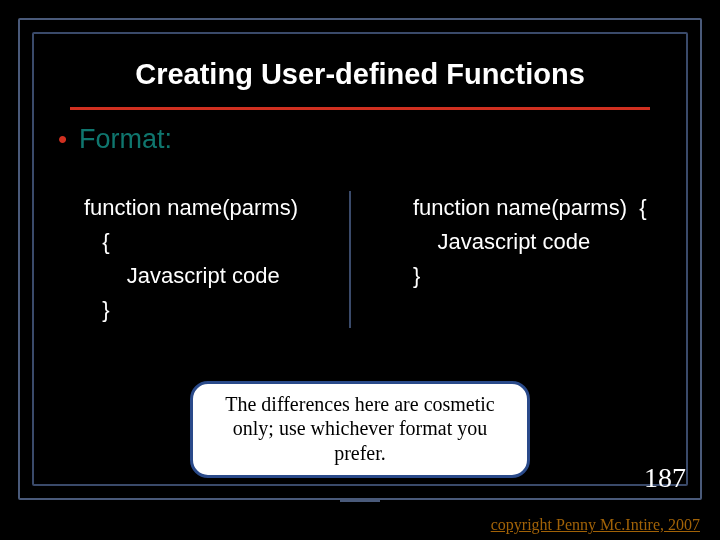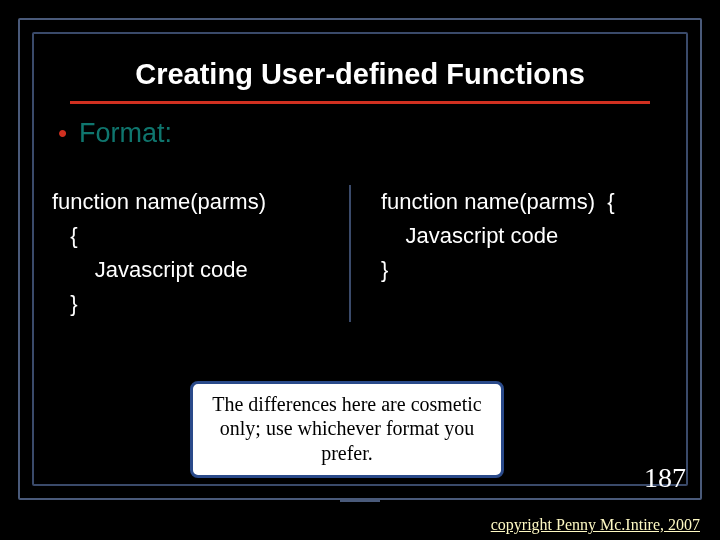--- a/index.html
+++ b/index.html
@@ -35,21 +35,21 @@
     left: 50px;
     right: 50px;
     bottom: 70px;
   }
   .title {
     color: #fff;
     font-size: 29px;
     font-weight: bold;
     text-align: center;
     border-bottom: 3px solid #d03020;
-    padding-bottom: 10px;
+    padding-bottom: 16px;
     margin: 0 20px 14px 20px;
   }
   .bullet-row {
     display: flex;
     align-items: flex-start;
     margin-left: 8px;
     margin-bottom: 36px;
   }
   .bullet {
     color: #d03020;
@@ -65,57 +65,58 @@
     display: flex;
     margin-top: 10px;
   }
   .code-left, .code-right {
     flex: 1;
     color: #fff;
     font-size: 22px;
     font-family: Verdana, Geneva, sans-serif;
     line-height: 1.55;
     white-space: pre;
+    margin-left: 32px;
   }
   .code-left {
     border-right: 2px solid #3a4a6a;
     padding-right: 8px;
     padding-left: 2px;
   }
   .code-right {
     padding-left: 30px;
   }
   .callout {
     position: absolute;
     left: 190px;
     bottom: 62px;
-    width: 314px;
+    width: 340px;
     background: #fff;
     color: #000;
     border: 3px solid #2a4a8a;
-    border-radius: 8px;
+    border-radius: 18px;
     font-family: "Times New Roman", Times, serif;
     font-size: 20px;
     text-align: center;
     padding: 8px 14px 10px 14px;
     line-height: 1.22;
   }
   .slide-num {
     position: absolute;
     right: 34px;
     bottom: 46px;
     color: #fff;
     font-family: "Times New Roman", Times, serif;
     font-size: 28px;
   }
   .copyright {
     position: absolute;
     right: 20px;
     bottom: 6px;
-    color: #fef9c3;
+    color: #a16207;
     font-family: "Times New Roman", Times, serif;
     font-size: 16px;
     text-decoration: underline;
   }
   .bottom-notch {
     position: absolute;
     left: 50%;
     bottom: 38px;
     width: 40px;
     height: 4px;

